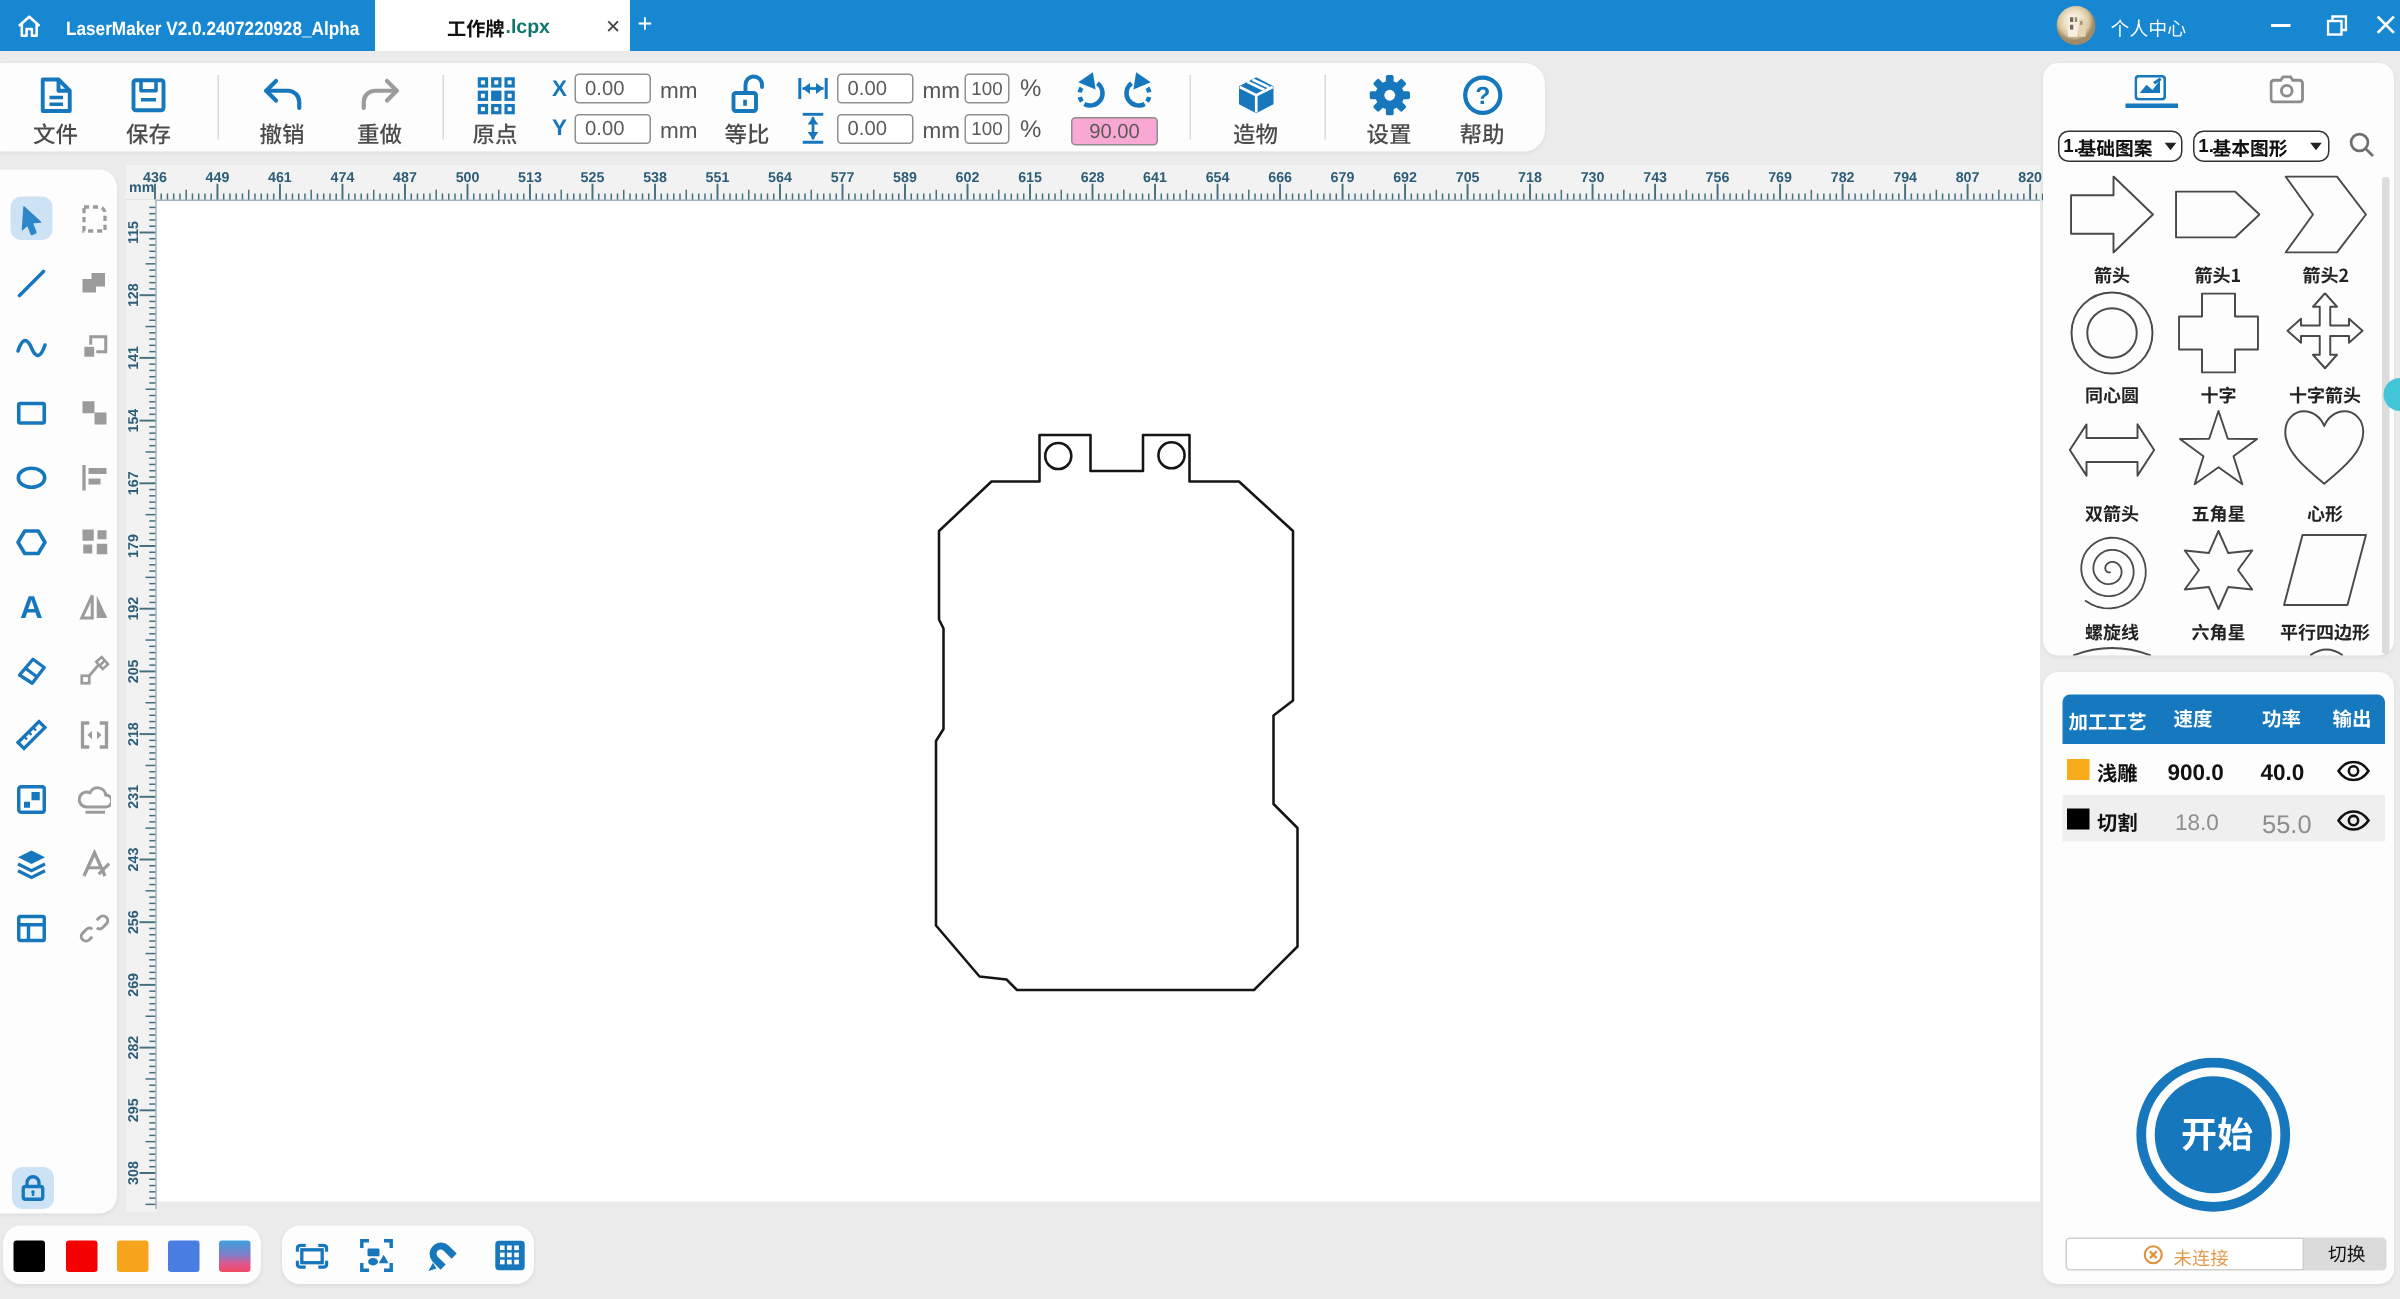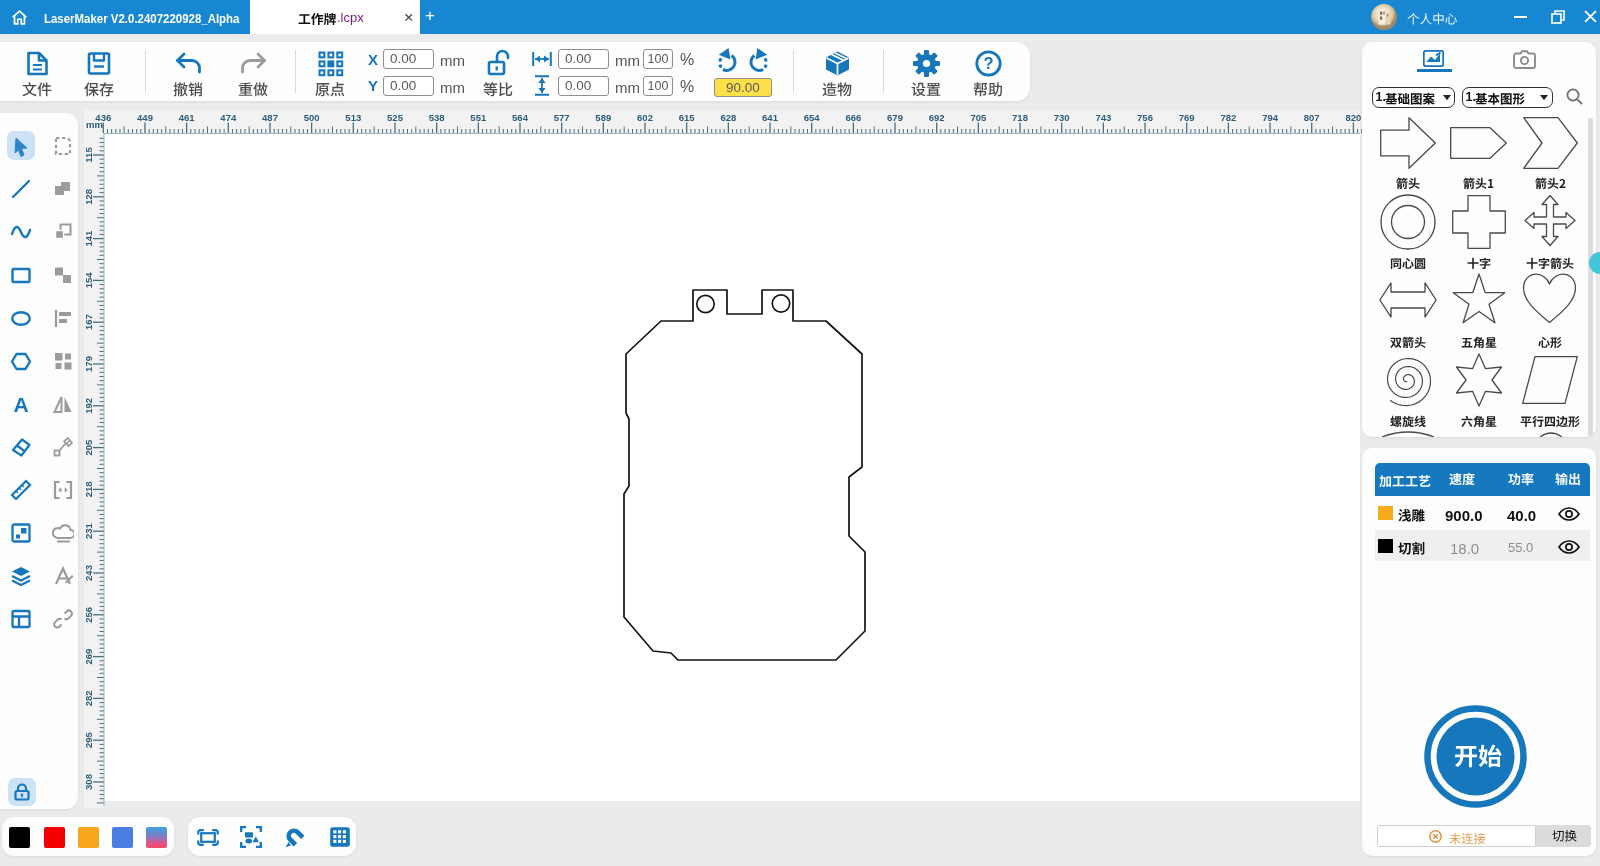--- a/index.html
+++ b/index.html
@@ -538,21 +538,21 @@
       <path d="M3 11 L12 3 L21 11"></path>
       <path d="M5 9.5 V21 H9.5 V14.5 H14.5 V21 H19 V9.5"></path>
     </svg>
     <div class="lat" style="left:44px;top:10.5px;font-size:12.8px;font-weight:bold;color:#fff;transform:scaleX(0.895);transform-origin:0 0">LaserMaker V2.0.2407220928_Alpha</div>
     <div class="abs" style="left:250px;top:0;width:170px;height:34px;background:#fff"></div>
     <div style="position:absolute;left:298.0px;top:10.5px;line-height:0"><svg class="zh " width="38.4" height="16.0" style="overflow:visible" fill="#111">
         <path transform="translate(0.00,12.80) scale(0.012800,-0.012800)" d="M45 101V-20H959V101H565V620H903V746H100V620H428V101Z"></path>
         <path transform="translate(12.80,12.80) scale(0.012800,-0.012800)" d="M516 840C470 696 391 551 302 461C328 442 375 399 394 377C440 429 485 497 526 572H563V-89H687V133H960V245H687V358H947V467H687V572H972V686H582C600 727 617 769 631 810ZM251 846C200 703 113 560 22 470C43 440 77 371 88 342C109 364 130 388 150 414V-88H271V600C308 668 341 739 367 809Z"></path>
         <path transform="translate(25.60,12.80) scale(0.012800,-0.012800)" d="M439 756V356H577C547 320 501 286 432 259C450 247 475 226 493 208H405V108H719V-90H831V108H963V208H831V335H719V208H541C623 248 671 300 700 356H937V756H719L761 828L628 851C622 824 610 788 598 756ZM545 515H636C634 493 632 470 625 446H545ZM737 515H827V446H730C734 469 736 493 737 515ZM545 666H636V599H545ZM737 666H827V599H737ZM86 823V450C86 310 78 88 23 -57C52 -64 99 -80 123 -92C160 11 177 145 184 269H272V-91H379V370H188L189 450V485H422V586H357V849H253V586H189V823Z"></path>
       </svg></div>
-    <div class="lat" style="left:337px;top:10px;font-size:13px;font-weight:normal;color:#701a75">.lcpx</div>
+    <div class="lat" style="left:337px;top:10px;font-size:13px;font-weight:bold;color:#0f766e">.lcpx</div>
     <div class="lat" style="left:403.5px;top:9.5px;font-size:12.5px;color:#444">✕</div>
     <div class="lat" style="left:425px;top:6px;font-size:17px;color:#fff">+</div>
     <svg class="abs" style="left:1371px;top:4px" width="26" height="26">
       <defs>
         <radialGradient id="av" cx="45%" cy="38%">
           <stop offset="0%" stop-color="#f8f2e2"></stop>
           <stop offset="50%" stop-color="#eee2c6"></stop>
           <stop offset="80%" stop-color="#d6c29c"></stop>
           <stop offset="100%" stop-color="#a08b69"></stop>
         </radialGradient>
@@ -681,21 +681,21 @@
     <svg class="abs" style="left:716.5px;top:48px;transform:scale(1,1)" width="22" height="26" viewBox="0 0 22 26" fill="none" stroke="#1677bd">
       <path d="M14.6 7.5 A8.2 8.2 0 0 1 5.87 21.35" stroke-width="3"></path>
       <path d="M4.25 19.7 A8.2 8.2 0 0 1 6.0 8.4" stroke-width="3" stroke-dasharray="3.3 3.1"></path>
       <path d="M1.8 6.8 L11.6 0.1 L13.4 11.6 Z" fill="#1677bd" stroke="none"></path>
     </svg>
     <svg class="abs" style="left:747px;top:48px;transform:scale(-1,1)" width="22" height="26" viewBox="0 0 22 26" fill="none" stroke="#1677bd">
       <path d="M14.6 7.5 A8.2 8.2 0 0 1 5.87 21.35" stroke-width="3"></path>
       <path d="M4.25 19.7 A8.2 8.2 0 0 1 6.0 8.4" stroke-width="3" stroke-dasharray="3.3 3.1"></path>
       <path d="M1.8 6.8 L11.6 0.1 L13.4 11.6 Z" fill="#1677bd" stroke="none"></path>
     </svg>
-    <div class="abs" style="left:714px;top:77.5px;width:58px;height:19.5px;background:#fde047;border:1.4px solid #8f8f8f;border-radius:3px;display:flex;align-items:center;justify-content:center;font-size:13.5px;color:#5a5a5a">
+    <div class="abs" style="left:714px;top:77.5px;width:58px;height:19.5px;background:#f9a8d4;border:1.4px solid #8f8f8f;border-radius:3px;display:flex;align-items:center;justify-content:center;font-size:13.5px;color:#5a5a5a">
       <span style="margin:0 auto">90.00</span>
     </div>
     <div class="abs" style="left:793px;top:50px;width:1px;height:43px;background:#d9d9d9"></div>
     <svg class="abs" style="left:824px;top:50px" width="27" height="27" viewBox="0 0 27 27">
       <path d="M13.5 1.5 L25 7.5 V19.5 L13.5 25.5 L2 19.5 V7.5 Z" fill="#1677bd"></path>
       <path d="M2.5 8 L13.5 13.5 L24.5 8 M13.5 13.5 V25" stroke="#fdfdfd" stroke-width="1.8" fill="none"></path>
       <path d="M7.5 4.5 L19 10 M11 3 L22 8.2" stroke="#fdfdfd" stroke-width="1.8" fill="none"></path>
     </svg>
     <div style="position:absolute;left:822.0px;top:79.7px;line-height:0"><svg class="zh " width="30.0" height="18.8" style="overflow:visible" fill="#4c4c4c">
         <path transform="translate(0.00,15.00) scale(0.015000,-0.015000)" d="M60 757C115 708 181 639 210 593L285 650C253 696 185 761 130 807ZM472 303H784V171H472ZM383 380V94H877V380ZM588 844V724H483C495 753 506 783 515 813L427 832C401 742 357 651 301 592C323 582 363 560 381 547C403 574 424 607 444 643H588V534H307V453H952V534H681V643H910V724H681V844ZM260 460H45V372H169V92C129 74 84 41 43 3L101 -80C147 -24 197 27 229 27C248 27 278 1 315 -21C379 -58 461 -67 580 -67C686 -67 861 -62 949 -56C950 -31 965 14 976 38C869 24 696 17 583 17C476 17 388 22 328 58C297 75 278 91 260 100Z"></path>
@@ -1038,21 +1038,21 @@
       <path d="M1 7 C4 2.5 8 1 11 1 C14 1 18 2.5 21 7 C18 11.5 14 13 11 13 C8 13 4 11.5 1 7 Z" fill="none" stroke="#111" stroke-width="1.7"></path>
       <circle cx="11" cy="7" r="3.1" fill="none" stroke="#111" stroke-width="1.7"></circle>
     </svg>
     <div class="abs" style="left:1375px;top:529.5px;width:215px;height:31.5px;background:#efefef"></div>
     <div class="abs" style="left:1378px;top:538.5px;width:14.5px;height:14.5px;background:#000"></div>
     <div style="position:absolute;left:1397.5px;top:539.5px;line-height:0"><svg class="zh " width="27.0" height="16.9" style="overflow:visible" fill="#111">
         <path transform="translate(0.00,13.50) scale(0.013500,-0.013500)" d="M412 775V661H552C547 377 534 138 308 3C338 -19 375 -62 393 -94C641 65 666 342 672 661H825C816 255 804 94 776 59C765 44 755 40 736 40C713 40 667 40 613 44C635 10 650 -44 652 -78C706 -80 760 -81 796 -75C835 -67 860 -55 887 -14C926 41 937 215 948 715C949 731 950 775 950 775ZM140 40C165 62 204 85 440 192C432 218 424 266 421 299L255 228V476L439 512L420 621L255 590V809H140V568L20 545L39 434L140 454V231C140 187 109 158 86 145C105 120 131 69 140 40Z"></path>
         <path transform="translate(13.50,13.50) scale(0.013500,-0.013500)" d="M661 716V159H768V716ZM839 846V47C839 31 833 26 817 25C800 25 749 25 697 27C712 -5 727 -56 732 -86C812 -87 866 -83 902 -64C938 -46 950 -14 950 47V846ZM112 227V-89H211V-45H457V-81H561V227H391V287H596V370H391V409H525V490H391V528H555V588H612V760H406C398 789 383 825 370 854L255 830C264 809 273 784 280 760H55V586H108V528H285V490H137V409H285V370H60V287H285V227ZM285 655V611H158V677H504V611H391V655ZM211 44V126H457V44Z"></path>
       </svg></div>
     <div class="lat" style="left:1450px;top:540px;font-size:15px;color:#8e8e8e">18.0</div>
-    <div class="lat" style="left:1508px;top:540px;font-size:13px;color:#8e8e8e">55.0</div>
+    <div class="lat" style="left:1508px;top:540px;font-size:17px;color:#8e8e8e">55.0</div>
     <svg class="abs" style="left:1558px;top:540px" width="22" height="14" viewBox="0 0 22 14">
       <path d="M1 7 C4 2.5 8 1 11 1 C14 1 18 2.5 21 7 C18 11.5 14 13 11 13 C8 13 4 11.5 1 7 Z" fill="none" stroke="#111" stroke-width="1.7"></path>
       <circle cx="11" cy="7" r="3.1" fill="none" stroke="#111" stroke-width="1.7"></circle>
     </svg>
     <svg class="abs" style="left:1424px;top:704.5px" width="103" height="103" viewBox="0 0 103 103">
       <circle cx="51.5" cy="51.5" r="48" fill="none" stroke="#1677bd" stroke-width="6.5"></circle>
       <circle cx="51.5" cy="51.5" r="39" fill="#1677bd"></circle>
     </svg>
     <div style="position:absolute;left:1453.5px;top:741.4px;line-height:0"><svg class="zh " width="48.1" height="30.0" style="overflow:visible" fill="#fff">
         <path transform="translate(0.00,24.00) scale(0.024000,-0.024000)" d="M625 678V433H396V462V678ZM46 433V318H262C243 200 189 84 43 -4C73 -24 119 -67 140 -94C314 16 371 167 389 318H625V-90H751V318H957V433H751V678H928V792H79V678H272V463V433Z"></path>

